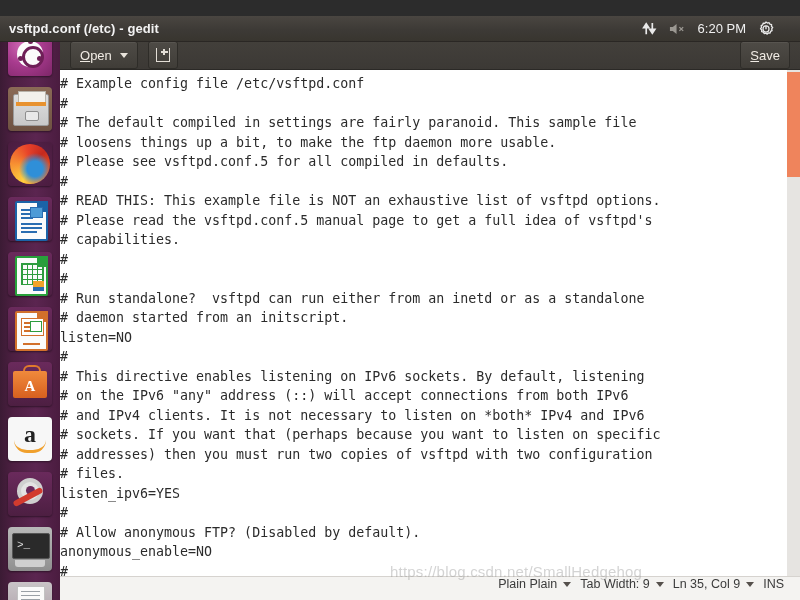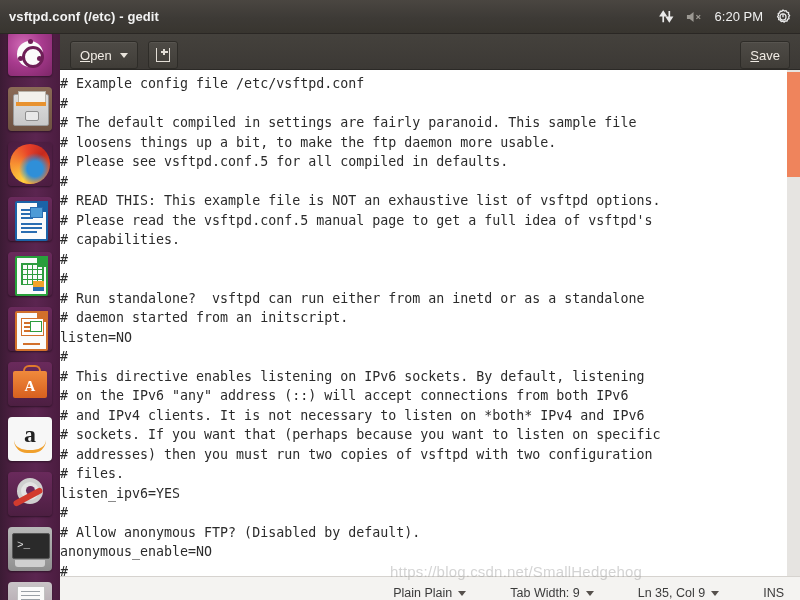--- a/index.html
+++ b/index.html
@@ -10,41 +10,41 @@
     font-family: "Liberation Sans", sans-serif;
   }
   #screen {
     position: relative;
     width: 800px; height: 600px;
     overflow: hidden;
   }
 
   
   #titlebar {
-    position: absolute; left: 0; top: 0;
-    width: 800px; height: 34px;
+    position: absolute; left: 0; top: 16px;
+    width: 800px; height: 26px;
     background: linear-gradient(to bottom, #4a4641 0%, #3d3a36 55%, #38352f 100%);
     border-bottom: 1px solid #2a2724;
     box-sizing: border-box;
     display: flex; align-items: center;
     z-index: 40;
   }
   #window-title {
     margin-left: 9px;
     color: #f2f2f2;
     font-size: 13px;
     font-weight: bold;
     letter-spacing: 0.1px;
     white-space: nowrap;
   }
   #tray {
     margin-left: auto;
     display: flex; align-items: center;
     gap: 12px;
-    padding-right: 9px;
+    padding-right: 26px;
     color: #e8e8e8;
   }
   .tray-ico { display: flex; align-items: center; justify-content: center; }
   #tray-clock {
     color: #f0f0f0;
     font-size: 13px;
     white-space: nowrap;
   }
 
   
@@ -252,22 +252,22 @@
   #vthumb {
     position: absolute; right: 0;
     width: 13px;
     background: #ef845c;
   }
 
   #statusbar {
     height: 24px;
     background: #f4f3f1;
     border-top: 1px solid #d6d3cf;
-    display: flex; align-items: flex-end; justify-content: flex-end;
-    gap: 44px;
+    display: flex; align-items: flex-start; justify-content: flex-end;
+    gap: 9px;
     padding-right: 16px;
     box-sizing: border-box;
     color: #3b3b3b;
     font-size: 12.5px;
     position: relative;
   }
   .sb-item { display: flex; align-items: center; gap: 6px; white-space: nowrap; }
   .caret-sb {
     width: 0; height: 0;
     border-left: 4px solid transparent;

